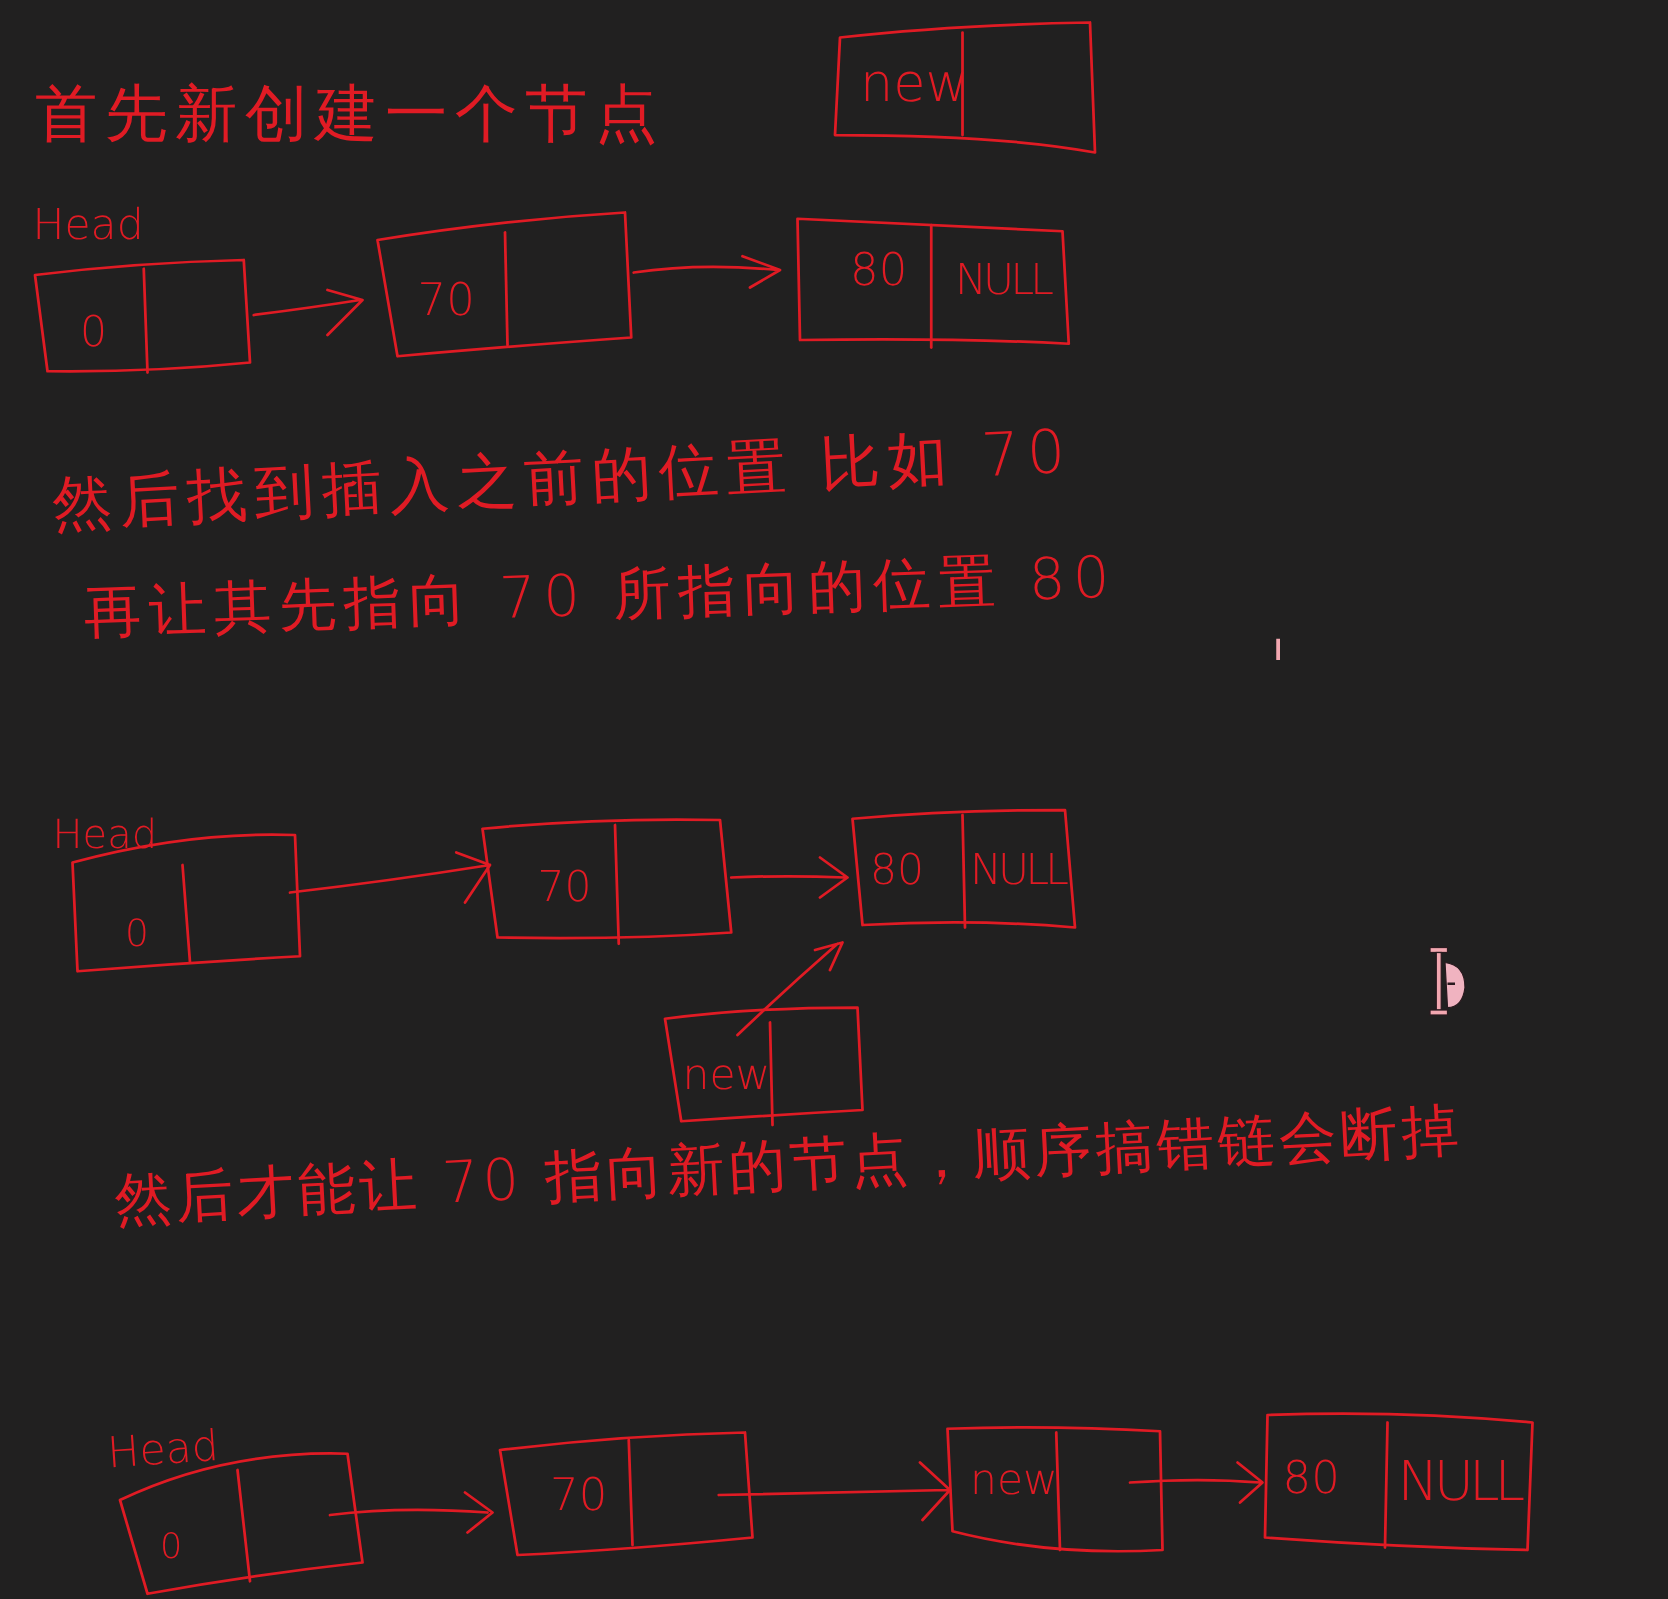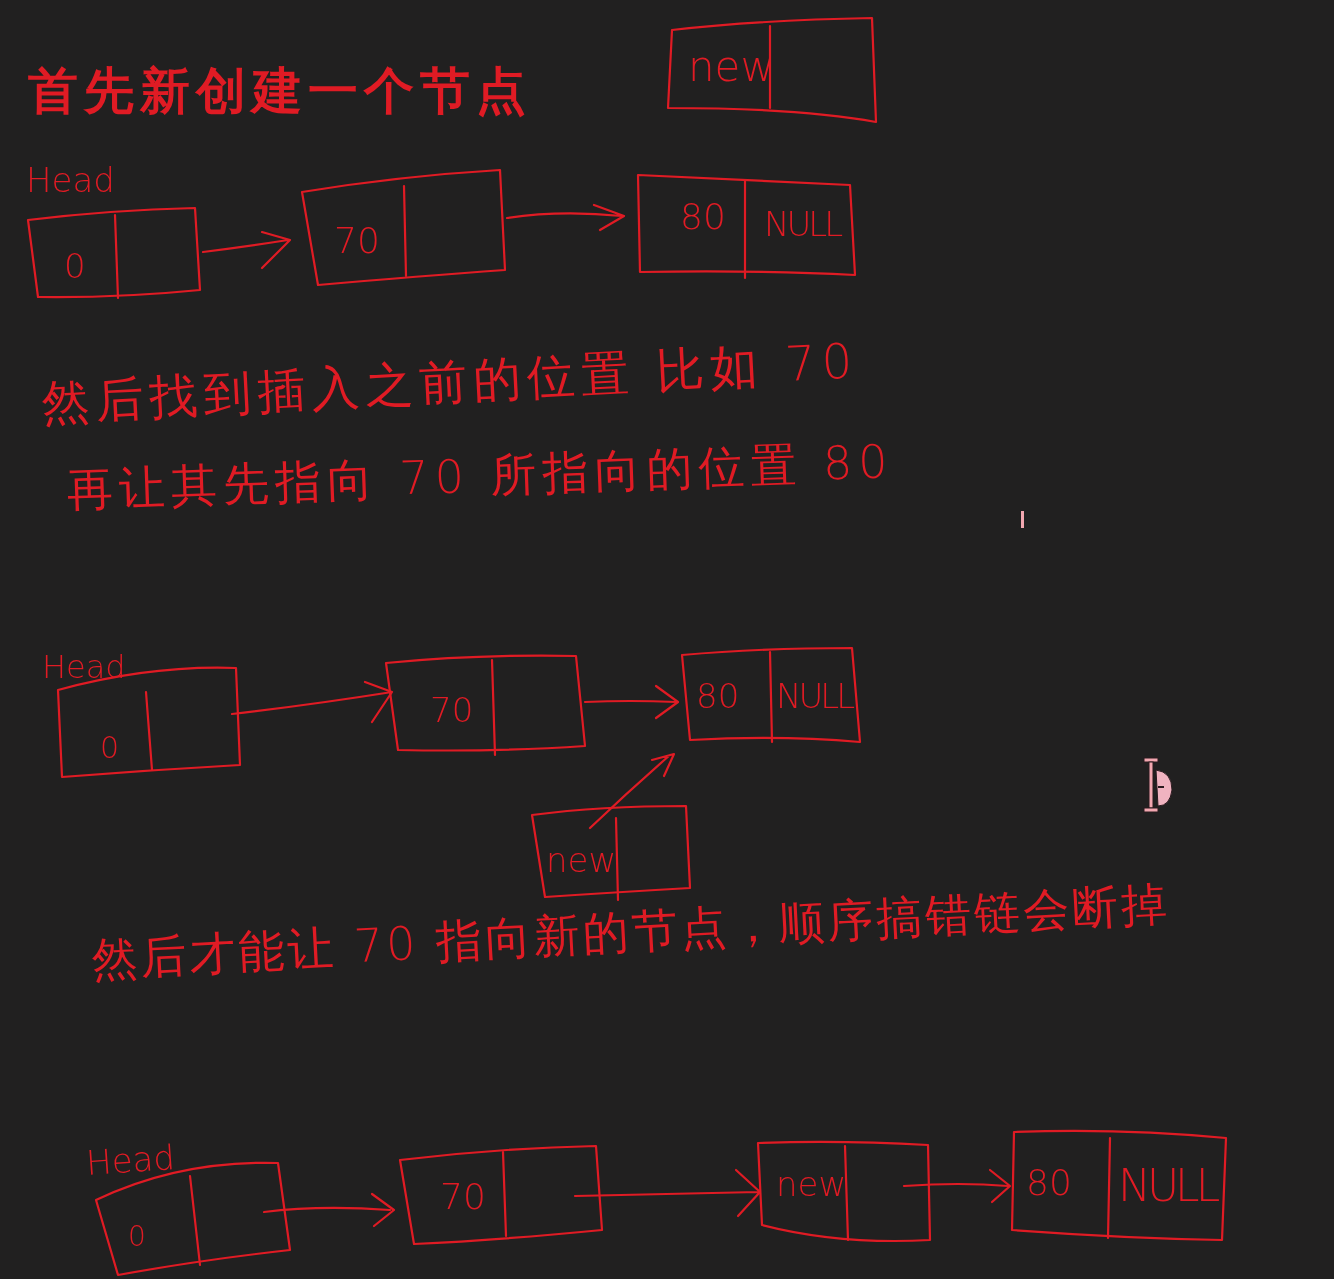--- a/index.html
+++ b/index.html
@@ -63,21 +63,21 @@
     <path class="ink" d="M503 1152 L506 1236"></path>
     <path class="ink" d="M575 1196 Q670 1194 758 1192 M736 1170 L760 1192 L738 1216"></path>
     <path class="ink" d="M758 1143 Q840 1140 928 1145 L930 1240 Q840 1245 762 1225 Z"></path>
     <path class="ink" d="M845 1146 L848 1240"></path>
     <path class="ink" d="M904 1186 Q960 1182 1008 1186 M990 1170 L1010 1186 L992 1202"></path>
     <path class="ink" d="M1014 1132 Q1120 1128 1226 1138 L1222 1240 Q1120 1238 1012 1230 Z"></path>
     <path class="ink" d="M1110 1138 L1108 1238"></path>
   </g>
 </svg>
 
-<div class="hw" style="left:28px;top:58px;font-size:50px;font-weight:bold;">首先新创建一个节点</div>
+<div class="hw" style="left:28px;top:58px;font-size:50px;">首先新创建一个节点</div>
 <div class="hw" style="left:40px;top:372px;font-size:48px;transform:rotate(-3deg);transform-origin:left top;">然后找到插入之前的位置 比如 70</div>
 <div class="hw" style="left:66px;top:460px;font-size:46px;transform:rotate(-2deg);transform-origin:left top;">再让其先指向 70 所指向的位置 80</div>
 <div class="hw" style="left:90px;top:930px;font-size:46px;letter-spacing:3px;transform:rotate(-3deg);transform-origin:left top;">然后才能让 70 指向新的节点，顺序搞错链会断掉</div>
 
 <div class="lbl" style="left:688px;top:42px;font-size:42px;">new</div>
 
 <div class="lbl" style="left:26px;top:160px;font-size:34px;">Head</div>
 <div class="lbl" style="left:64px;top:246px;font-size:34px;">0</div>
 <div class="lbl" style="left:334px;top:220px;font-size:36px;">70</div>
 <div class="lbl" style="left:680px;top:196px;font-size:36px;">80</div>

